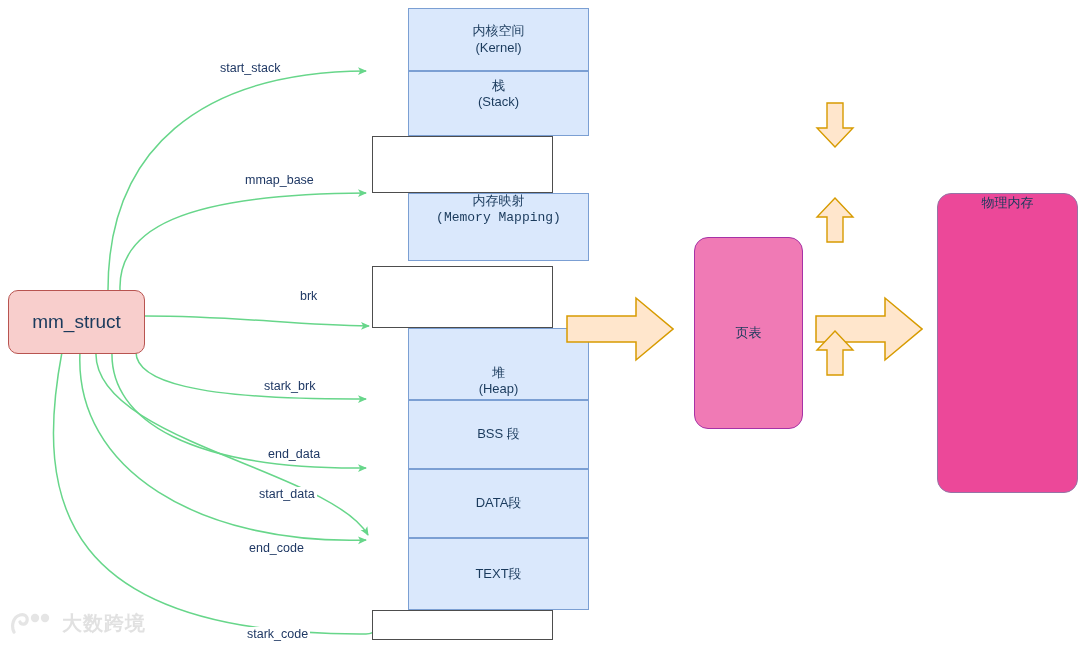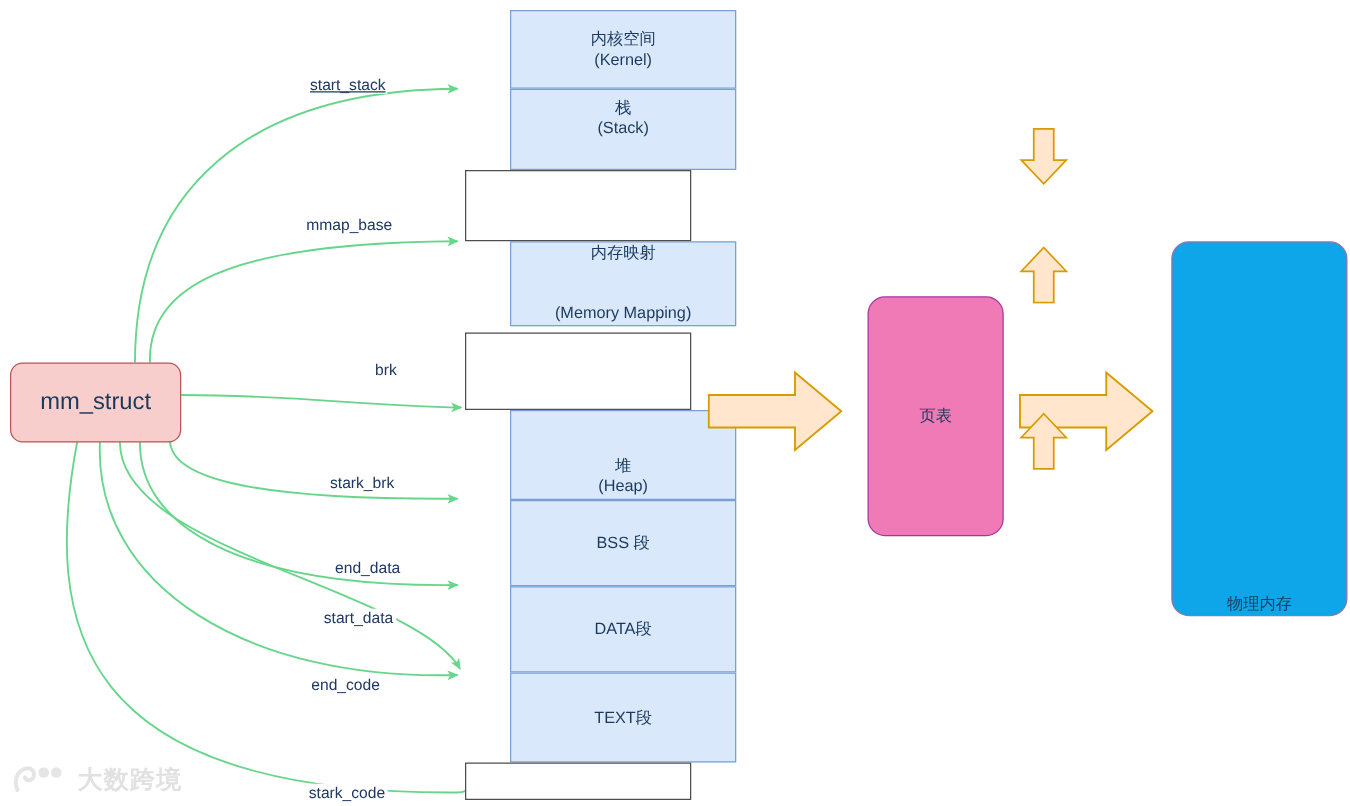--- a/index.html
+++ b/index.html
@@ -99,25 +99,25 @@
     justify-content: center;
     font-size: 13px;
     color: #1a3a5c;
   }
   .physmem {
     position: absolute;
     left: 937px;
     top: 193px;
     width: 139px;
     height: 298px;
-    background: #0ea5e9;
+    background: #ec4899;
     border: 1px solid #9673a6;
     border-radius: 14px;
     display: flex;
-    align-items: flex-end;
+    align-items: flex-start;
     justify-content: center;
     font-size: 13px;
     color: #1a3a5c;
   }
   .bigarrow {
     position: absolute;
     width: 108px;
     height: 66px;
     top: 296px;
   }
@@ -196,21 +196,21 @@
     <div class="seg" style="top:71px;height:65px;justify-content:flex-start;padding-top:6px;">
       <span class="ln">栈</span>
       <span class="ln">(Stack)</span>
     </div>
     <svg class="blockarrow" style="left:443px;top:102px;" viewBox="0 0 40 46">
       <path d="M12,1 L28,1 L28,26 L38,26 L20,45 L2,26 L12,26 Z" fill="#ffe6cc" stroke="#d79b00" stroke-width="1.4"></path>
     </svg>
 
     <div class="gap" style="top:136px;height:57px;"></div>
 
-    <div class="seg" style="top:193px;height:68px;justify-content:space-between;padding-bottom:2px;">
+    <div class="seg" style="top:193px;height:68px;justify-content:flex-start;padding-bottom:2px;font-family:Liberation Mono, monospace;">
       <span class="ln">内存映射</span>
       <span class="ln">(Memory Mapping)</span>
     </div>
     <svg class="blockarrow" style="left:443px;top:197px;" viewBox="0 0 40 46">
       <path d="M20,1 L38,20 L28,20 L28,45 L12,45 L12,20 L2,20 Z" fill="#ffe6cc" stroke="#d79b00" stroke-width="1.4"></path>
     </svg>
 
     <div class="gap" style="top:266px;height:62px;"></div>
 
     <div class="seg" style="top:328px;height:72px;justify-content:flex-end;padding-bottom:2px;">
@@ -229,21 +229,21 @@
       <span class="ln">DATA段</span>
     </div>
 
     <div class="seg" style="top:538px;height:72px;">
       <span class="ln">TEXT段</span>
     </div>
 
     <div class="gap" style="top:610px;height:30px;"></div>
   </div>
 
-  <div class="elabel" style="left:246px;top:61px;text-decoration:underline;">start_stack</div>
+  <div class="elabel" style="left:218px;top:61px;">start_stack</div>
   <div class="elabel" style="left:243px;top:173px;">mmap_base</div>
   <div class="elabel" style="left:286px;top:289px;margin-left:12px;">brk</div>
   <div class="elabel" style="left:262px;top:379px;">stark_brk</div>
   <div class="elabel" style="left:266px;top:447px;">end_data</div>
   <div class="elabel" style="left:257px;top:487px;">start_data</div>
   <div class="elabel" style="left:247px;top:541px;">end_code</div>
   <div class="elabel" style="left:245px;top:627px;">stark_code</div>
 
   <svg class="bigarrow a1" viewBox="0 0 108 66">
     <path d="M1,20 L70,20 L70,2 L107,33 L70,64 L70,46 L1,46 Z" fill="#ffe6cc" stroke="#d79b00" stroke-width="1.5"></path>

